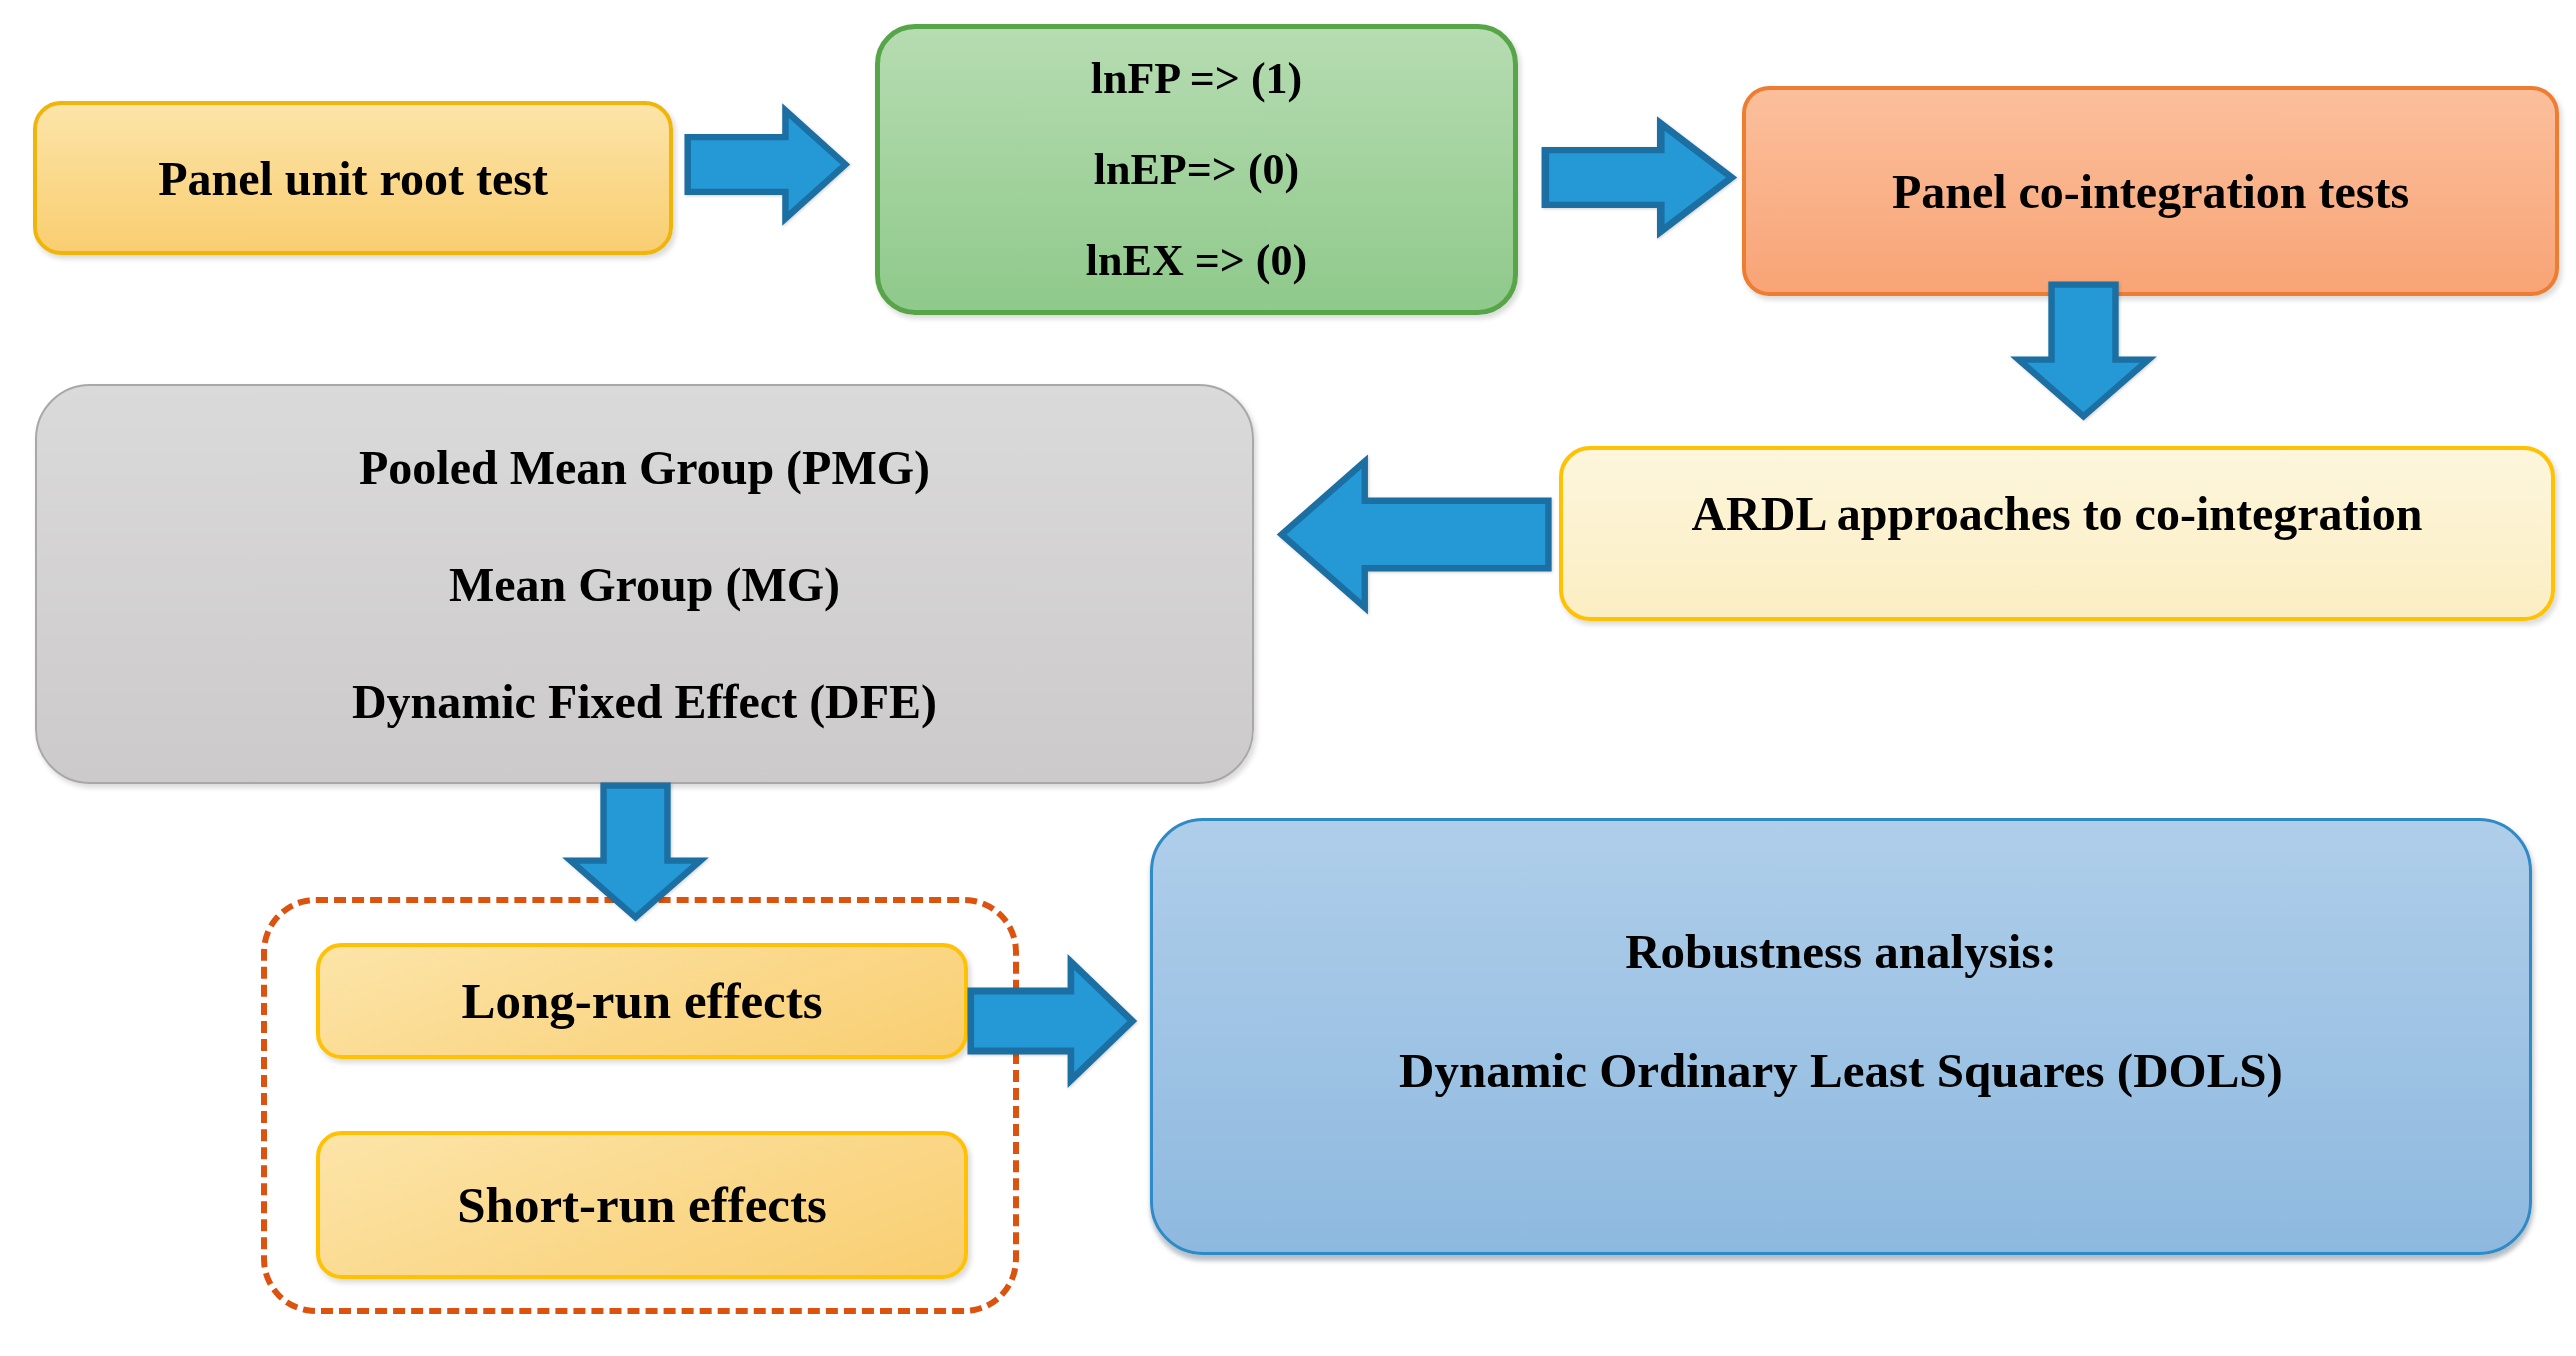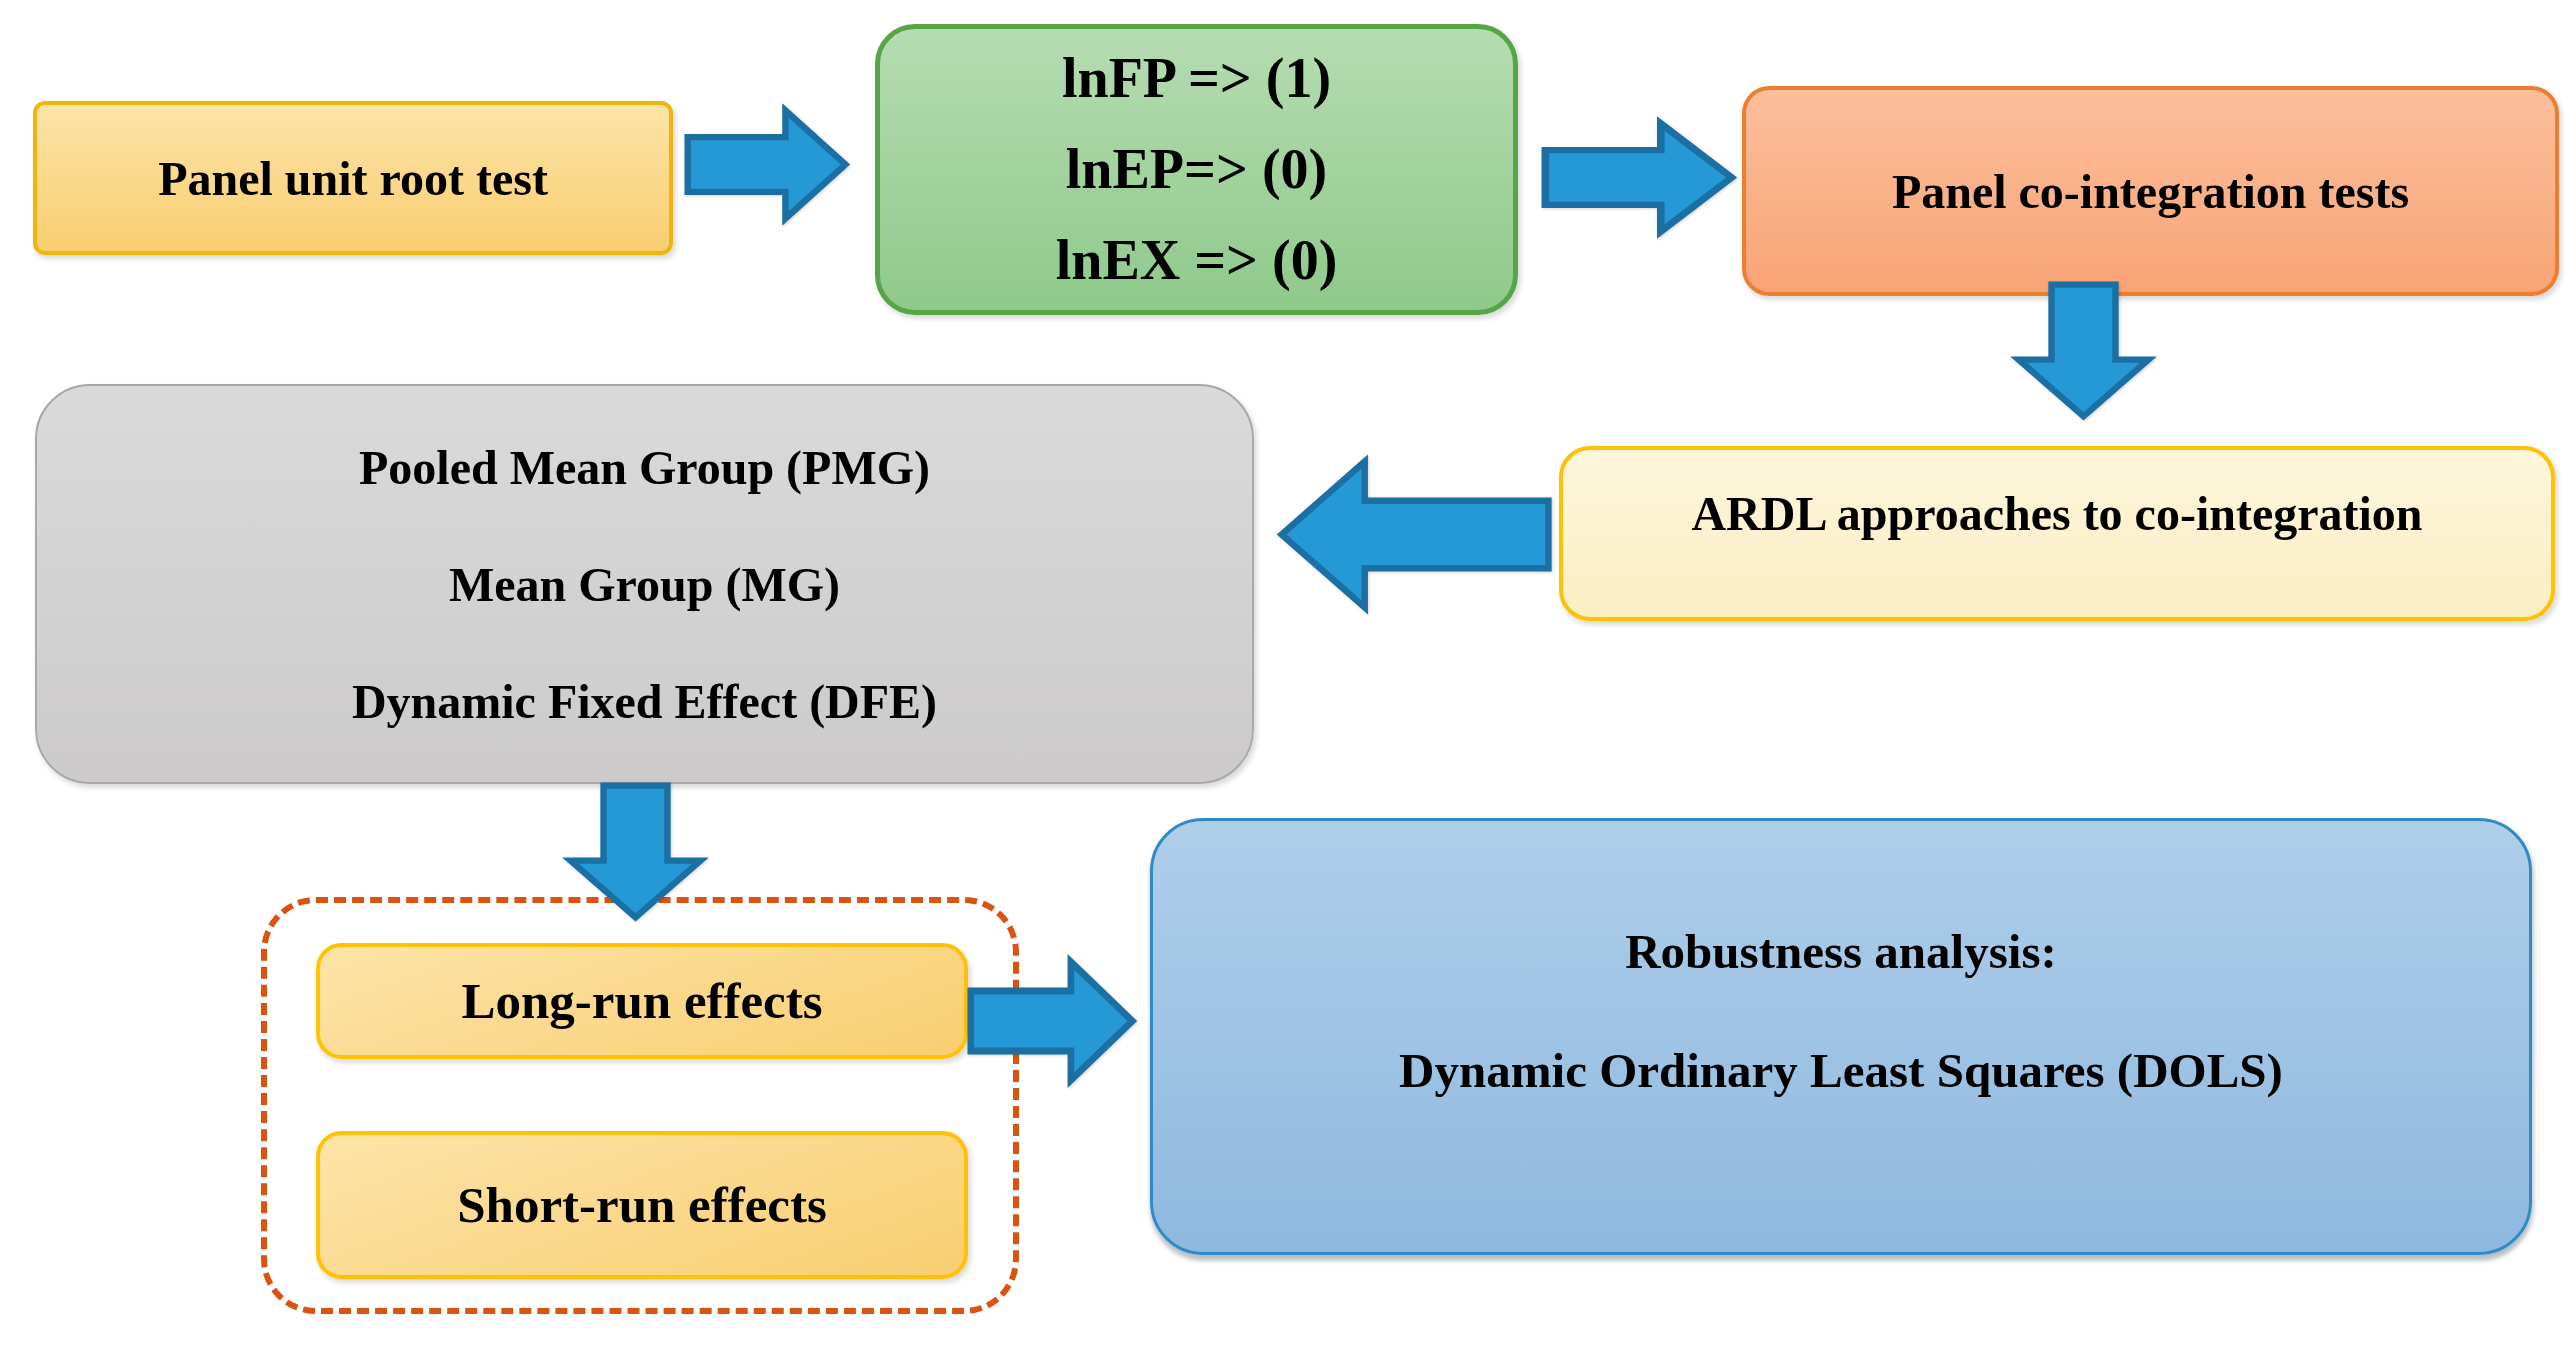--- a/index.html
+++ b/index.html
@@ -21,30 +21,30 @@
     text-align:center;
     font-weight:bold;
     color:var(--text-color,#000);
     box-shadow:2.7px 3.7px 5.5px rgba(0,0,0,0.14);
   }
   .box .line{white-space:nowrap;}
 
   .unit-root{
     left:33px; top:101px; width:640px; height:154px;
     border:4.6px solid var(--unit-root-border,#F0B50B);
-    border-radius:12px;
+    border-radius:28px;
     background:linear-gradient(180deg,var(--yellow-top,#FCE4A8),var(--yellow-bottom,#F9CE71));
     font-size:48px;
   }
   .orders{
     left:875px; top:24px; width:643px; height:291px;
     border:5.5px solid var(--green-border,#57A548);
     border-radius:40px;
     background:linear-gradient(180deg,var(--green-top,#B6DCB1),var(--green-bottom,#8FC98B));
-    font-size:56px; line-height:91px;
+    font-size:44px; line-height:91px;
   }
   .cointegration{
     left:1742px; top:86px; width:817px; height:210px;
     border:4.6px solid var(--orange-border,#ED7D31);
     border-radius:27.4px;
     background:linear-gradient(180deg,var(--orange-top,#FBBF9C),var(--orange-bottom,#F8A476));
     font-size:48px;
   }
   .estimators{
     left:35px; top:384px; width:1219px; height:400px;

